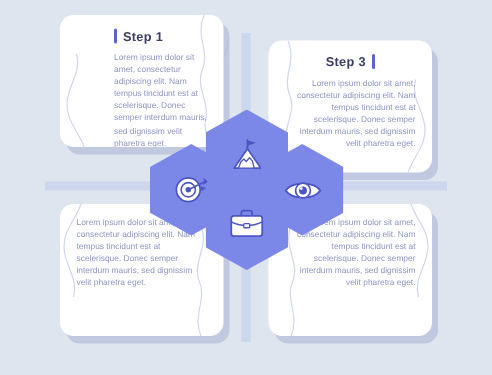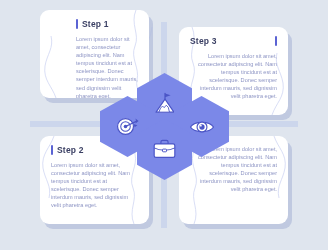--- a/index.html
+++ b/index.html
@@ -36,21 +36,21 @@
   .card-2{left:40px;top:136px;width:109px;height:88px;}
   .card-4{left:179px;top:136px;width:109px;height:88px;}
 
   .card .wave{position:absolute;inset:0;pointer-events:none;z-index:0;}
   .card-inner{position:relative;z-index:1;}
 
   .step-head{
     display:flex;align-items:center;gap:4px;
     margin:0 0 6px 0;
   }
-  .step-head.right{justify-content:space-between;}
+  .step-head.right{justify-content:center;}
   .bar{
     width:2px;height:10px;background:#5b63d3;border-radius:1px;flex:none;
   }
   .step-title{
     font-size:8.5px;font-weight:bold;color:#3a3f63;letter-spacing:.2px;
     line-height:10px;white-space:nowrap;
   }
   .step-body{
     font-size:5.6px;line-height:8.1px;color:#8e95c4;margin:0;
   }
@@ -114,24 +114,20 @@
       <p class="step-body align-right">Lorem ipsum dolor sit amet, consectetur adipiscing elit. Nam tempus tincidunt est at scelerisque. Donec semper interdum mauris, sed dignissim velit pharetra eget.</p>
     </div>
   </div>
 
   <div class="card card-2">
     <svg class="wave" viewBox="0 0 109 88">
       <path d="M 94 88 C 88 74, 98 64, 93 52 C 88 40, 98 30, 95 18 C 93 8, 100 4, 102 0" fill="none" stroke="#cfd5f2" stroke-width="0.8"></path>
       <path d="M 14 0 C 10 12, 1 18, 3 32 C 5 44, 12 50, 9 62" fill="none" stroke="#cfd5f2" stroke-width="0.8"></path>
     </svg>
     <div class="card-inner">
-      <div class="step-head">
-        <span class="bar"></span>
-        <span class="step-title">Step 2</span>
-      </div>
       <p class="step-body align-left">Lorem ipsum dolor sit amet, consectetur adipiscing elit. Nam tempus tincidunt est at scelerisque. Donec semper interdum mauris, sed dignissim velit pharetra eget.</p>
     </div>
   </div>
 
   <div class="card card-4">
     <svg class="wave" viewBox="0 0 109 88">
       <path d="M 15 88 C 21 74, 11 64, 16 52 C 21 40, 11 30, 14 18 C 16 8, 9 4, 7 0" fill="none" stroke="#cfd5f2" stroke-width="0.8"></path>
       <path d="M 95 0 C 99 12, 108 18, 106 32 C 104 44, 97 50, 100 62" fill="none" stroke="#cfd5f2" stroke-width="0.8"></path>
     </svg>
     <div class="card-inner">

